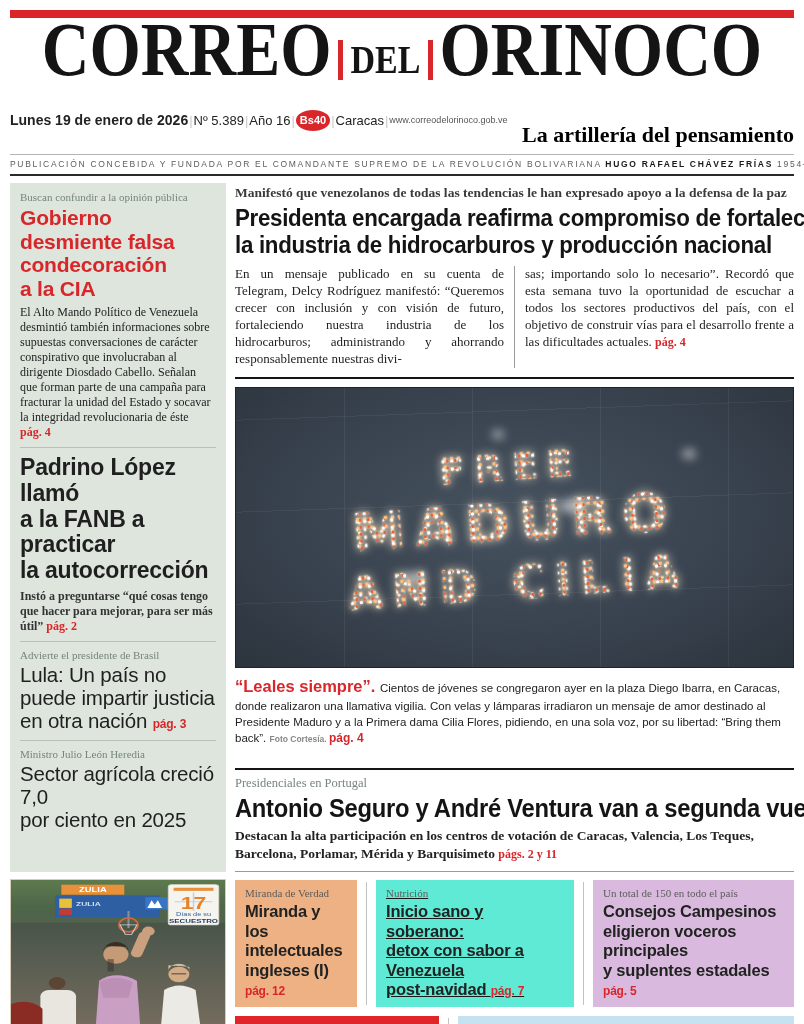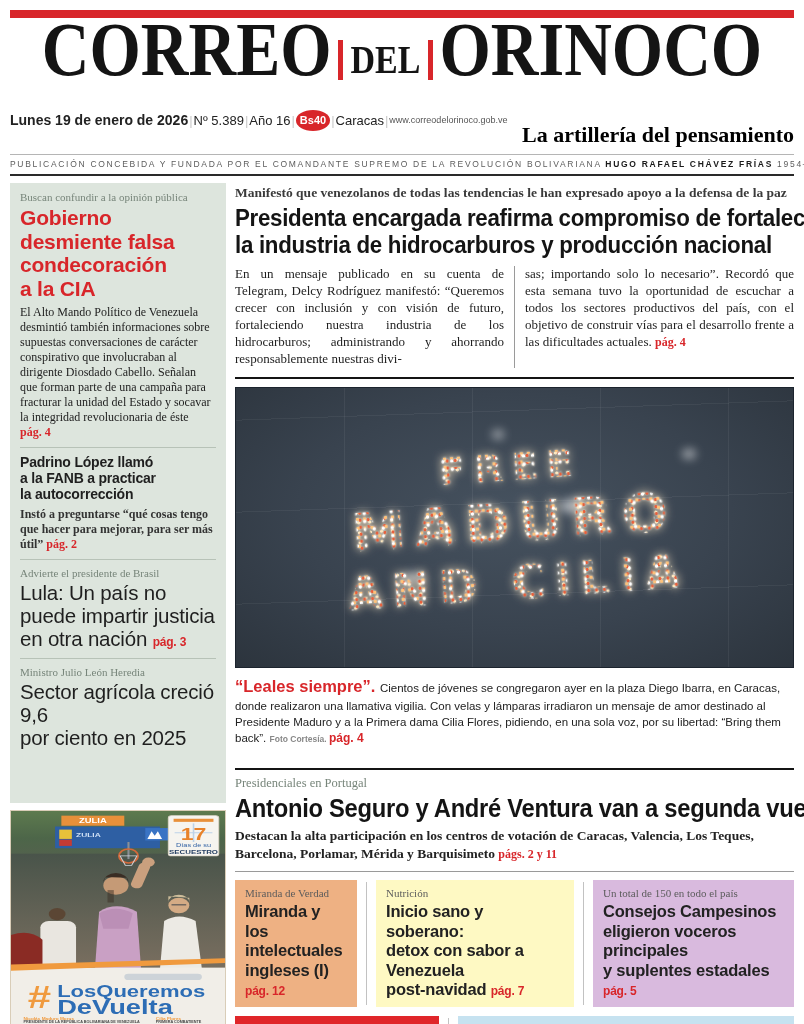--- a/index.html
+++ b/index.html
@@ -21,25 +21,25 @@
   .tagline { margin-left:auto; font-family:"Liberation Serif", serif; font-weight:bold; font-size:22px; color:#000000; white-space:nowrap;margin-top:30px; }
   .founder { margin-top:6px; border-top:1px solid #b5b5b5; border-bottom:2px solid #2a2a2a; padding:4px 0 5px; font-size:8.5px; letter-spacing:1.7px; color:#5c5c5c; white-space:nowrap; }
   .founder b { color:#1a1a1a; }
 
   
   .content { display:flex; gap:9px; margin-top:7px; }
   .left { width:216px; flex:none; display:flex; flex-direction:column; }
   .right { flex:1; min-width:0; }
 
   
-  .sidebar-panel { background:#dde5dd; padding:8px 10px; height:620px; overflow:hidden; }
+  .sidebar-panel { background:#dde5dd; padding:8px 10px; height:689px; overflow:hidden; }
   .s-kicker { font-family:"Liberation Serif", serif; font-size:11px; color:#77857a; margin-bottom:3px; }
   .s-head-red div, .s-head div { font-weight:bold; line-height:1.12; letter-spacing:-0.2px; }
   .s-head-red div { font-size:21px; color:#d8262a; }
-  .s-head div { font-size:14px; color:#1f1f1f; }
+  .s-head div { font-size:23px; color:#1f1f1f; }
   .s-head.lite div { font-weight:normal; font-size:20.5px; }
   .s-body { font-family:"Liberation Serif", serif; font-size:12px; line-height:1.25; color:#222; margin-top:5px; }
   .s-body.bold { font-weight:bold; color:#333; }
   .divider { border:none; border-top:1px solid #b7c2b7; margin:7px 0; }
   .page-ref { color:#d8262a; font-size:12px; font-weight:bold; white-space:nowrap; }
 
   
   .poster { margin-top:7px; border:1px solid #d9cdb8; height:216px; position:relative;text-decoration:underline; }
   .poster svg { display:block; width:100%; height:100%; }
 
@@ -83,21 +83,21 @@
   .portugal { padding:6px 0 9px; border-bottom:1px solid #9a9a9a; }
   .p-kicker { font-family:"Liberation Serif", serif; font-size:12.5px; color:#77857a; }
   .p-headline { font-weight:bold; font-size:25px; letter-spacing:-0.3px; white-space:nowrap; transform:scaleX(.95); transform-origin:left; margin:3px 0 4px; color:#141414; }
   .p-sub { font-family:"Liberation Serif", serif; font-weight:bold; font-size:13.5px; line-height:1.32; color:#222; }
 
   
   .boxes { display:flex; gap:9px; margin-top:8px; }
   .vline { width:1px; background:#c2c2c2; margin:2px 0; }
   .box { padding:7px 10px; }
   .box-orange { width:122px; background:#eeb183; }
-  .box-yellow { width:198px; background:#fef9c3; }
+  .box-yellow { width:198px; background:#5eead4;text-decoration:underline; }
   .box-purple { flex:1; background:#d9bade; }
   .b-kicker { font-family:"Liberation Serif", serif; font-size:11px; color:#5c5c5c; margin-bottom:3px; }
   .b-line { font-weight:bold; font-size:16.5px; line-height:1.18; letter-spacing:-0.2px; color:#222; }
 
   
   .bottom-row { display:flex; gap:9px; margin-top:9px; }
   .tema-box { width:204px; background:#e0262a; color:#fff; padding:7px 12px 9px; }
   .tema-kicker { font-family:"Liberation Serif", serif; font-weight:bold; font-size:11.5px; margin-bottom:2px; }
   .tema-line { font-weight:bold; font-size:19.5px; line-height:1.15; letter-spacing:-0.2px; }
   .sports-box { flex:1; background:#c6e2f0; padding:7px 12px; }
@@ -171,21 +171,21 @@
             <div>puede impartir justicia</div>
             <div><span>en otra nación </span><span class="page-ref">pág. 3</span></div>
           </div>
         </div>
 
         <hr class="divider">
 
         <div>
           <div class="s-kicker">Ministro Julio León Heredia</div>
           <div class="s-head lite">
-            <div>Sector agrícola creció 9,6</div>
+            <div>Sector agrícola creció 7,0</div>
             <div><span>por ciento en 2025 </span></div>
           </div>
         </div>
 
       </div>
 
       <div class="poster">
         <svg viewBox="0 0 204 276" preserveAspectRatio="none">
           <defs>
             <linearGradient id="sky" x1="0" y1="0" x2="0" y2="1">

